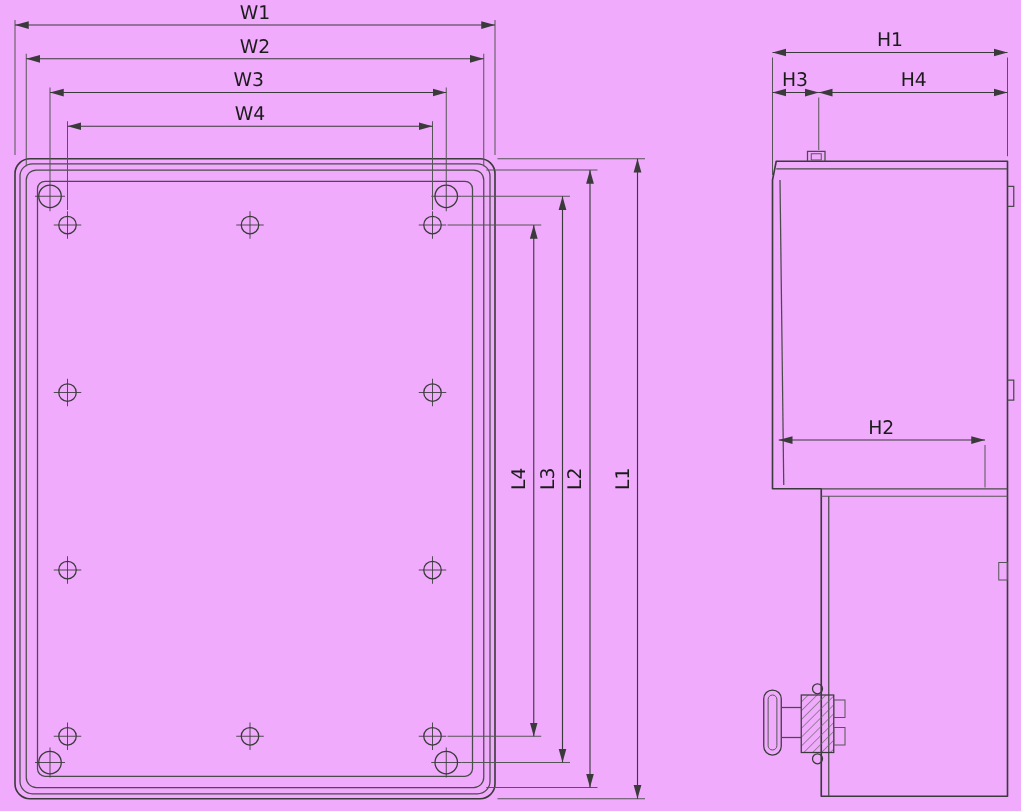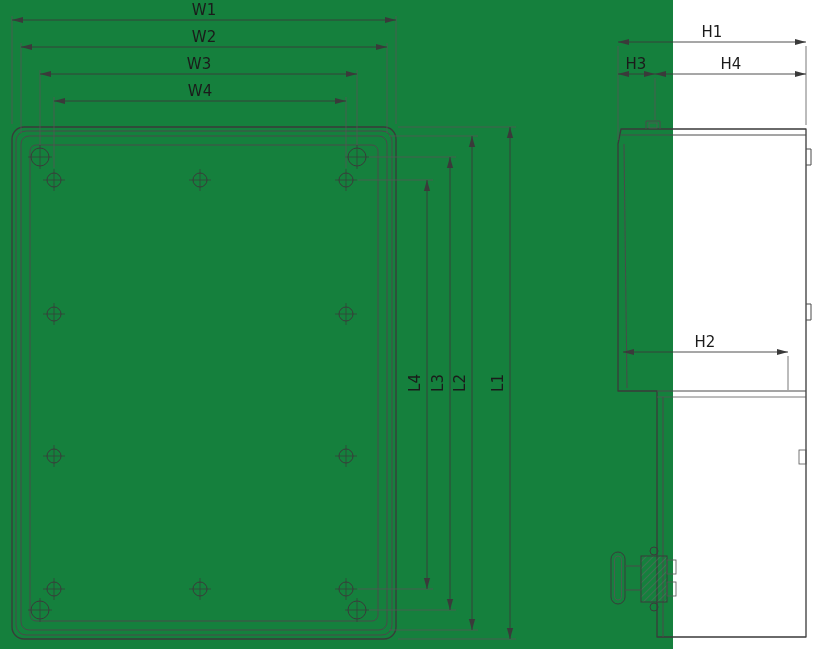--- a/index.html
+++ b/index.html
@@ -6,23 +6,23 @@
     margin:0;
     padding:0;
     background:#ffffff;
     width:817px;
     height:649px;
     overflow:hidden;
     font-family:"DejaVu Sans", sans-serif;
   }
   .stage{
     position:relative;
-    width:673px;
+    width:817px;
     height:649px;
-    background:#15803d;
+    background:#f0abfc;
   }
   svg{display:block}
   .dim-label{
     font-family:"DejaVu Sans", sans-serif;
     font-size:15px;
     fill:#1b1b1b;
   }
   .outline{stroke:#3a3a3a;stroke-width:1.3;fill:none;stroke-linejoin:round}
   .inner{stroke:#4a4a4a;stroke-width:1;fill:none}
   .thin{stroke:#555555;stroke-width:0.8;fill:none}

